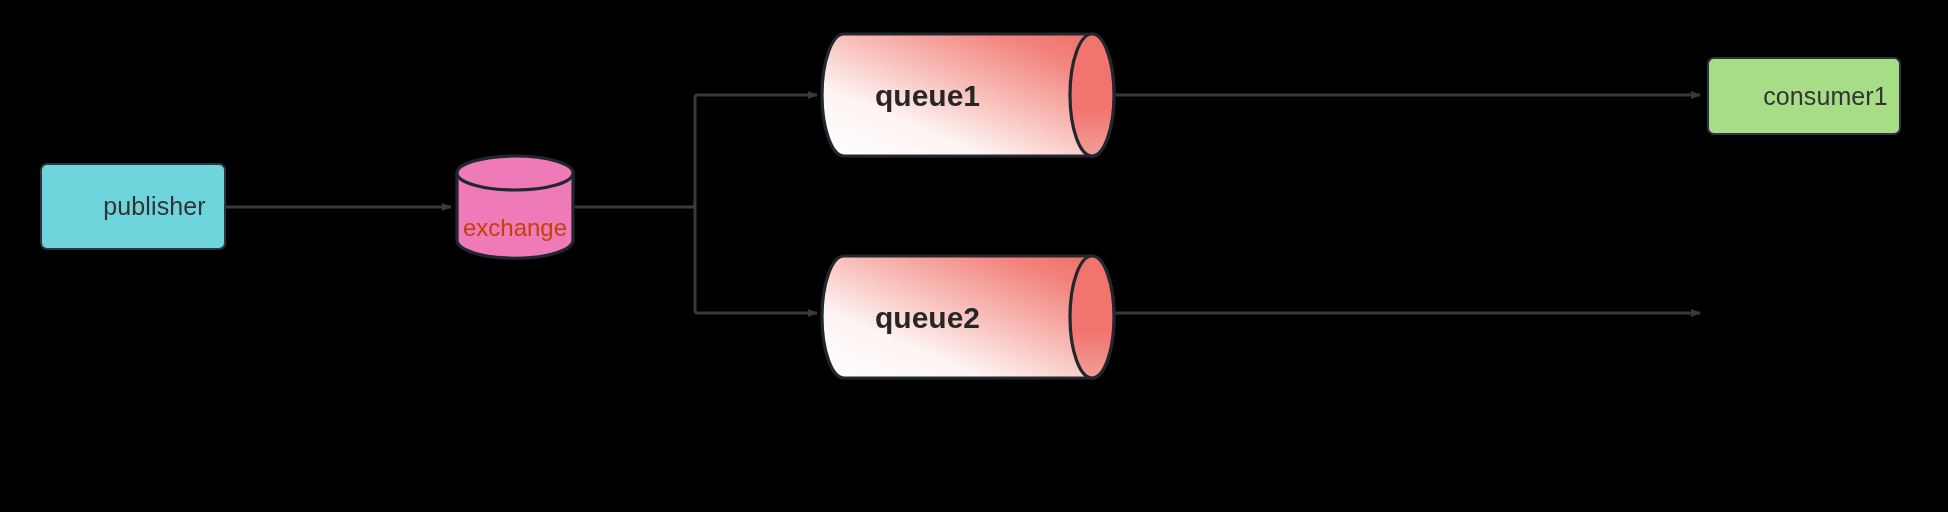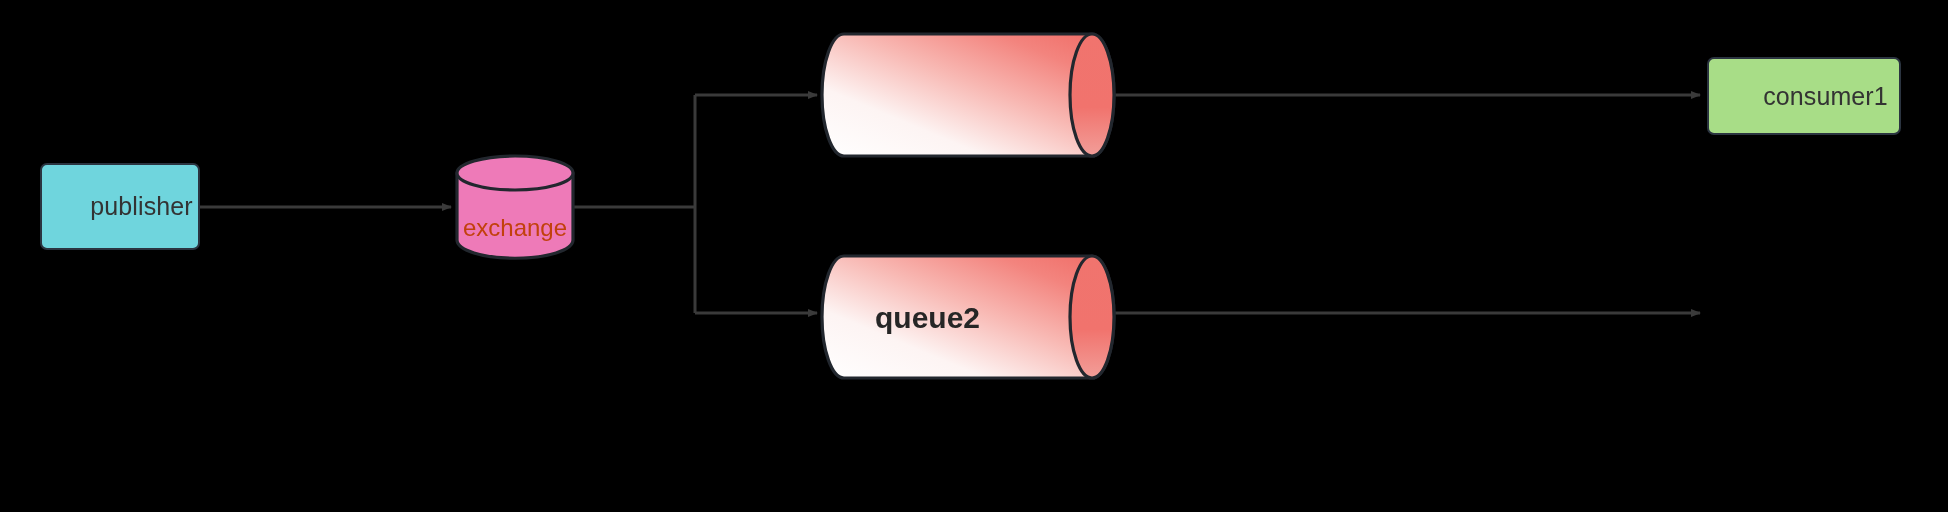--- a/index.html
+++ b/index.html
@@ -116,41 +116,42 @@
       <path d="M695,95 L817,95" marker-end="url(#arrowhead)"></path>
 
       <path d="M695,313 L817,313" marker-end="url(#arrowhead)"></path>
 
       <path d="M1113,95 L1700,95" marker-end="url(#arrowhead)"></path>
 
       <path d="M1113,313 L1700,313" marker-end="url(#arrowhead)"></path>
     </g>
   </svg>
 
-  <div class="node rect-node publisher" style="left:40px; top:163px; width:160px; height:87px;">
+  <div class="node rect-node publisher" style="left:40px; top:163px; width:186px; height:87px;">
     <span>publisher</span>
   </div>
 
   <div class="db-node" style="left:453px; top:153px; width:124px; height:107px;">
     <svg width="124" height="107" viewBox="0 0 124 107" xmlns="http://www.w3.org/2000/svg">
 
       <path d="M4,20 L4,87 A54,17 0 0 0 120,87 L120,20 Z" fill="#ee7ab8" stroke="#22272e" stroke-width="3.2" stroke-linejoin="round"></path>
 
       <ellipse cx="62" cy="20" rx="58" ry="17" fill="#ee7ab8" stroke="#22272e" stroke-width="3.2"></ellipse>
     </svg>
     <span class="db-label" style="top:63px;">exchange</span>
   </div>
 
   <div class="cyl-node" style="left:820px; top:29px; width:299px; height:130px;">
     <svg width="299" height="130" viewBox="0 0 299 130" xmlns="http://www.w3.org/2000/svg">
 
       <path d="M24,5 L272,5 A22,61 0 0 1 272,127 L24,127 A22,61 0 0 1 24,5 Z" fill="url(#queueGrad)" stroke="#22272e" stroke-width="3.2"></path>
 
       <ellipse cx="272" cy="66" rx="22" ry="61" fill="url(#queueCapGrad)" stroke="#22272e" stroke-width="3.2"></ellipse>
     </svg>
+    <span class="cyl-label" style="top:52px; left:-42px;">queue1</span>
   </div>
 
   <div class="cyl-node" style="left:820px; top:251px; width:299px; height:130px;text-decoration:underline;">
     <svg width="299" height="130" viewBox="0 0 299 130" xmlns="http://www.w3.org/2000/svg">
       <path d="M24,5 L272,5 A22,61 0 0 1 272,127 L24,127 A22,61 0 0 1 24,5 Z" fill="url(#queueGrad)" stroke="#22272e" stroke-width="3.2"></path>
       <ellipse cx="272" cy="66" rx="22" ry="61" fill="url(#queueCapGrad)" stroke="#22272e" stroke-width="3.2"></ellipse>
     </svg>
     <span class="cyl-label" style="top:52px; left:-42px;">queue2</span>
   </div>
 

